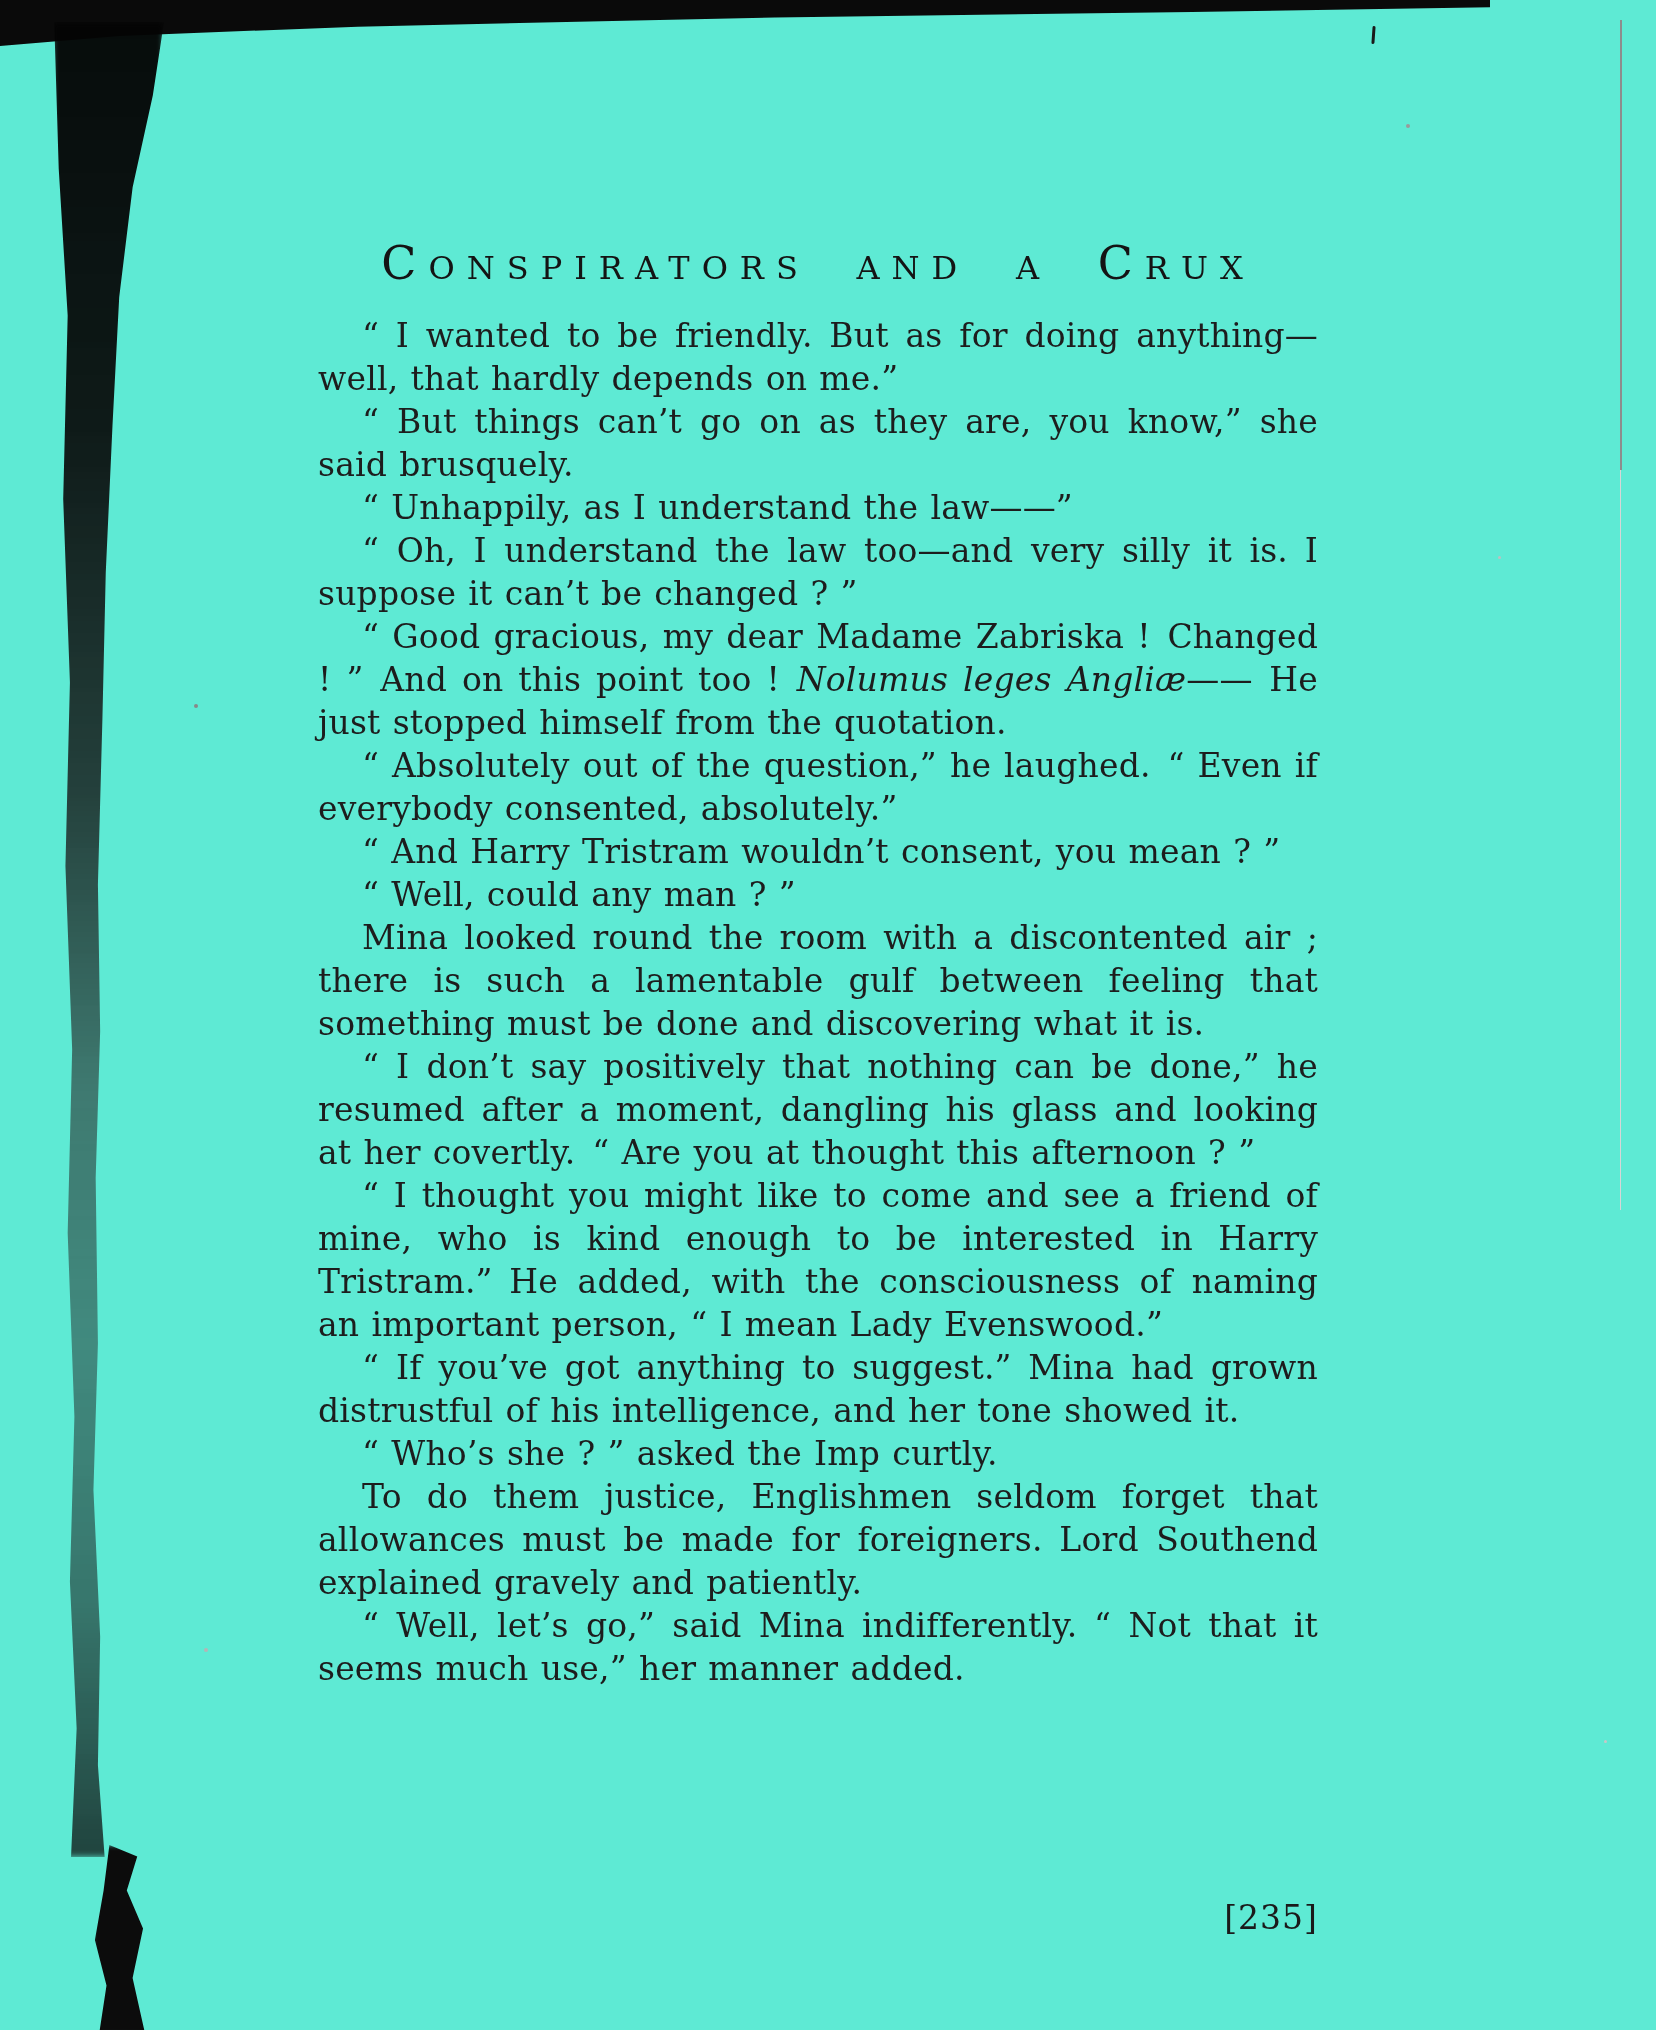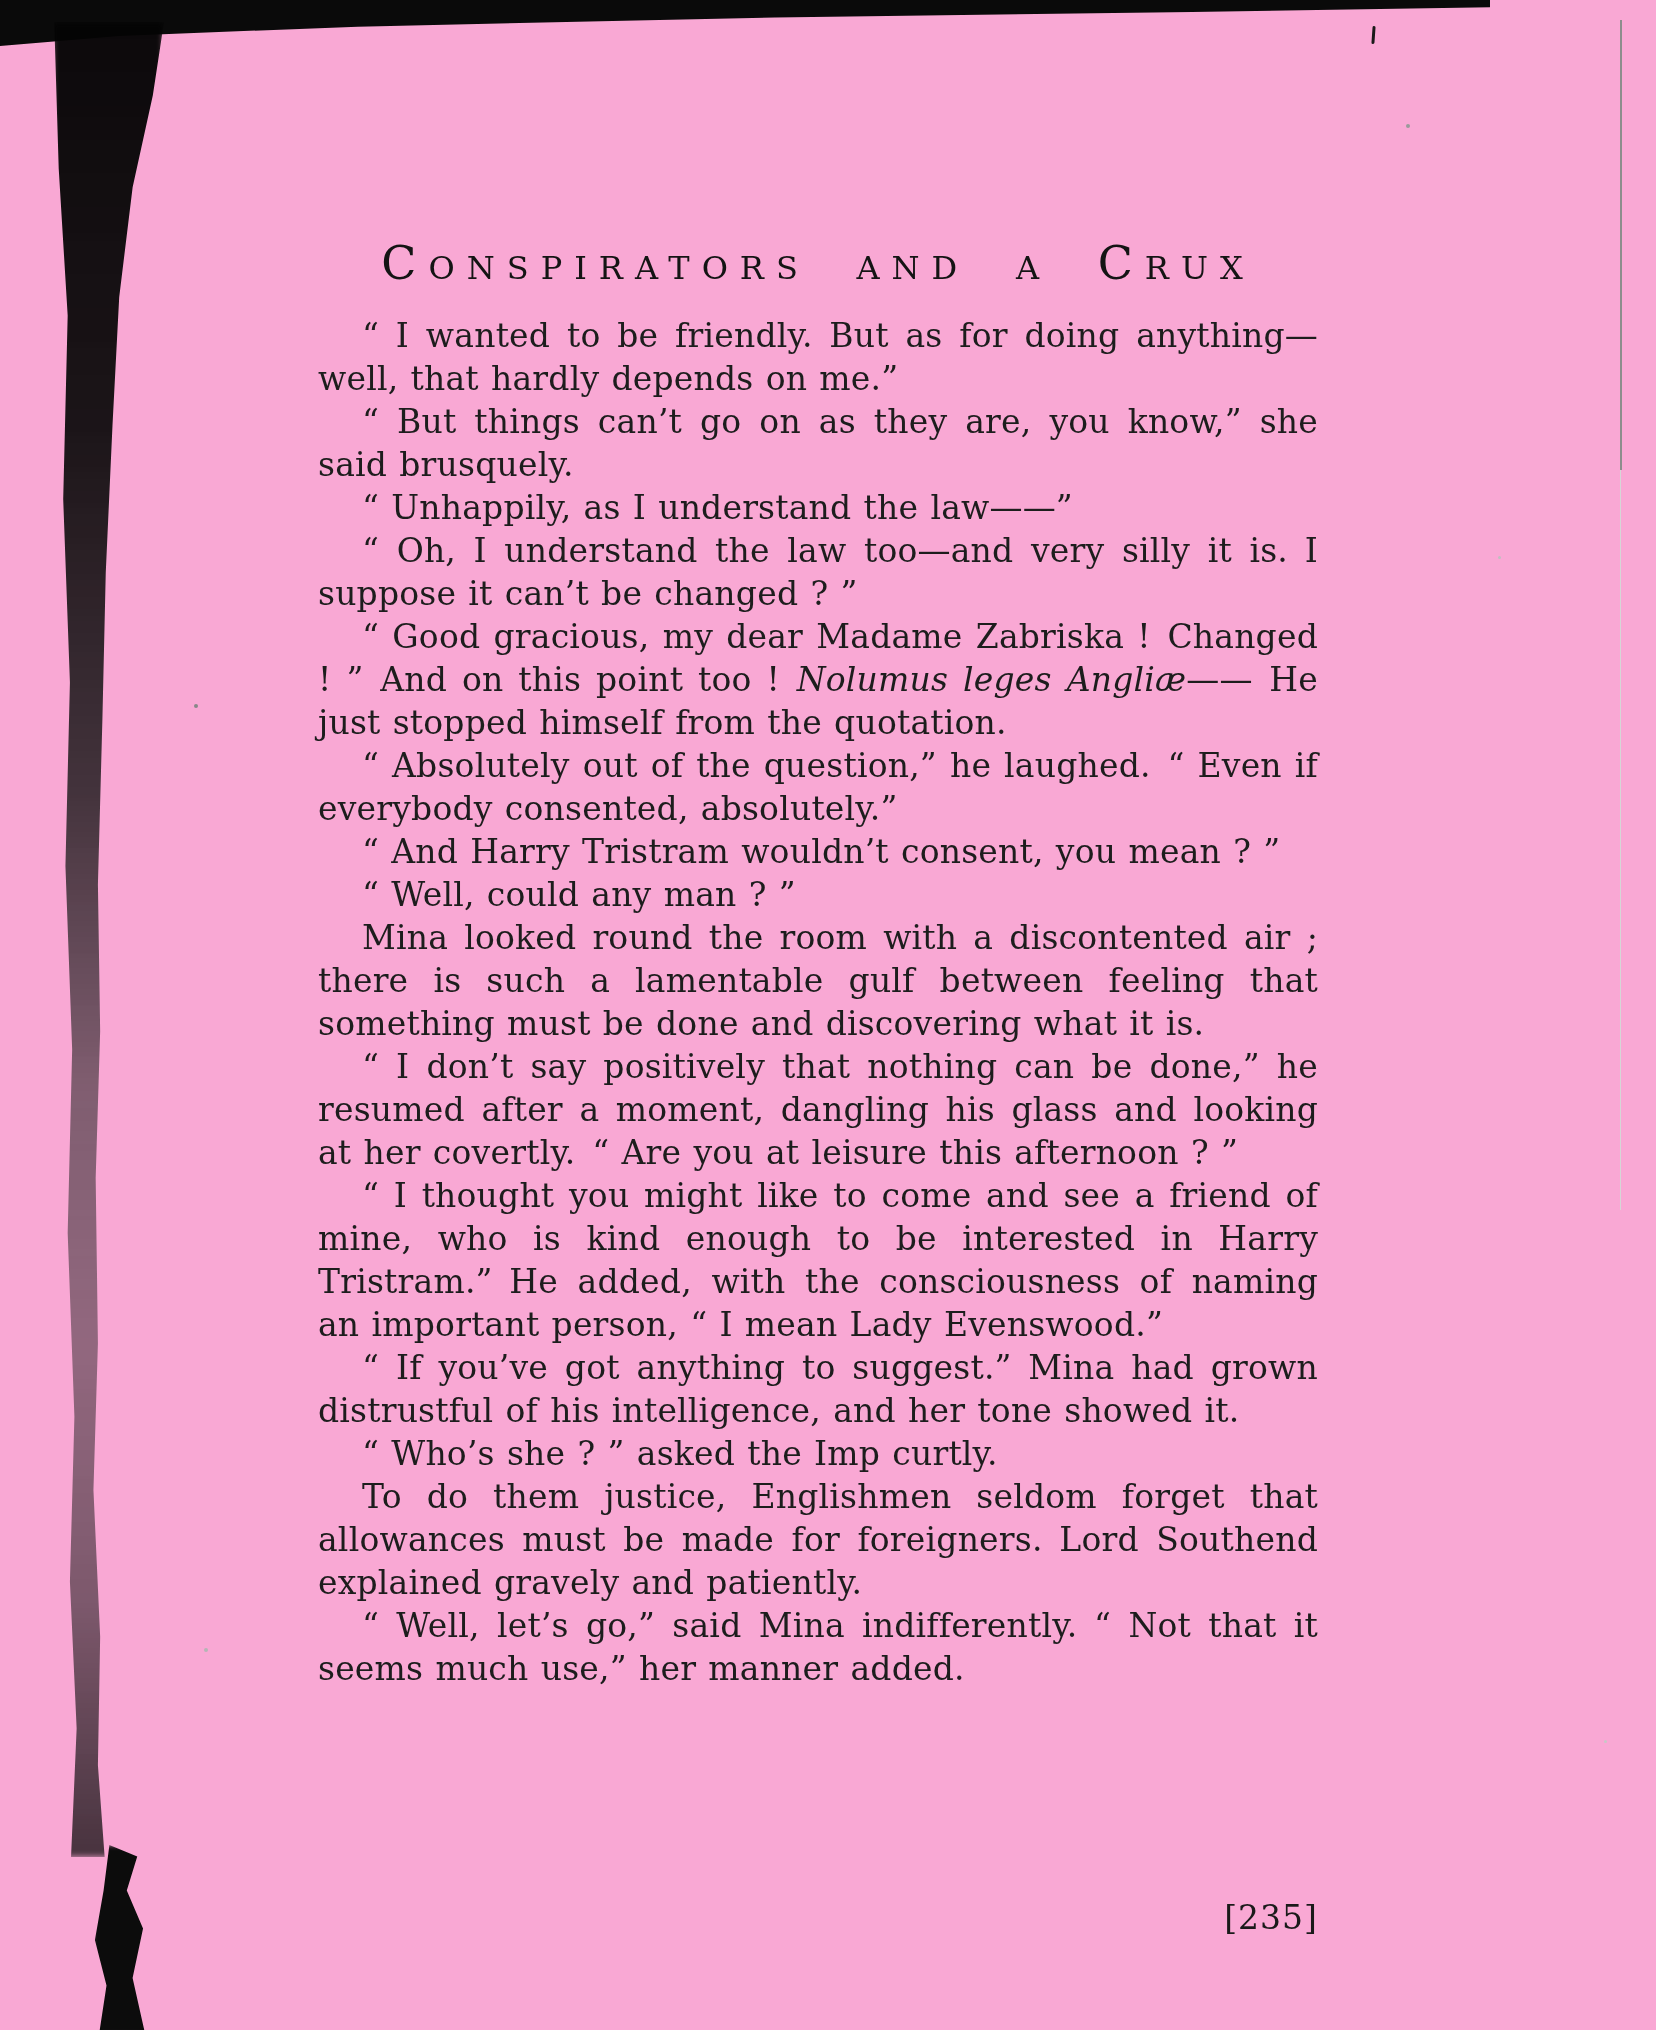--- a/index.html
+++ b/index.html
@@ -4,21 +4,21 @@
 <style>
   * { margin: 0; padding: 0; box-sizing: border-box; }
   html, body {
     width: 1656px; height: 2030px;
     background: #ffffff;
     overflow: hidden;
     font-family: "DejaVu Serif", "Liberation Serif", serif;
   }
   .page {
     position: absolute; inset: 0;
-    background: #f9a8d4;
+    background: #5eead4;
   }
 
   
   .scan-top-edge {
     position: absolute; top: 0; left: 0;
     width: 1490px; height: 46px;
     background: #0a0a0a;
     clip-path: polygon(0 0, 100% 0, 100% 16%, 80% 26%, 52% 38%, 24% 58%, 8% 78%, 0 100%);
   }
   .scan-top-tick {
@@ -128,21 +128,21 @@
     <div class="body-text">
         <p class="para"><span>“ I wanted to be friendly. But as for doing anything—well, that hardly depends on me.”</span></p>
         <p class="para"><span>“ But things can’t go on as they are, you know,” she said brusquely.</span></p>
         <p class="para"><span>“ Unhappily, as I understand the law——”</span></p>
         <p class="para"><span>“ Oh, I understand the law too—and very silly it is. I suppose it can’t be changed ? ”</span></p>
         <p class="para"><span>“ Good gracious, my dear Madame Zabriska ! Changed ! ” And on this point too ! </span><span class="italic">Nolumus leges Angliæ</span><span>—— He just stopped himself from the quotation.</span></p>
         <p class="para"><span>“ Absolutely out of the question,” he laughed. “ Even if everybody consented, absolutely.”</span></p>
         <p class="para"><span>“ And Harry Tristram wouldn’t consent, you mean ? ”</span></p>
         <p class="para"><span>“ Well, could any man ? ”</span></p>
         <p class="para"><span>Mina looked round the room with a discontented air ; there is such a lamentable gulf between feeling that something must be done and discovering what it is.</span></p>
-        <p class="para"><span>“ I don’t say positively that nothing can be done,” he resumed after a moment, dangling his glass and looking at her covertly. “ Are you at leisure this afternoon ? ”</span></p>
+        <p class="para"><span>“ I don’t say positively that nothing can be done,” he resumed after a moment, dangling his glass and looking at her covertly. “ Are you at thought this afternoon ? ”</span></p>
         <p class="para"><span>“ I thought you might like to come and see a friend of mine, who is kind enough to be interested in Harry Tristram.” He added, with the consciousness of naming an important person, “ I mean Lady Evenswood.”</span></p>
         <p class="para"><span>“ If you’ve got anything to suggest.” Mina had grown distrustful of his intelligence, and her tone showed it.</span></p>
         <p class="para"><span>“ Who’s she ? ” asked the Imp curtly.</span></p>
         <p class="para"><span>To do them justice, Englishmen seldom forget that allowances must be made for foreigners. Lord Southend explained gravely and patiently.</span></p>
         <p class="para"><span>“ Well, let’s go,” said Mina indifferently. “ Not that it seems much use,” her manner added.</span></p>
       </div>
   </div>
 
   <div class="page-number">[235]</div>
 

